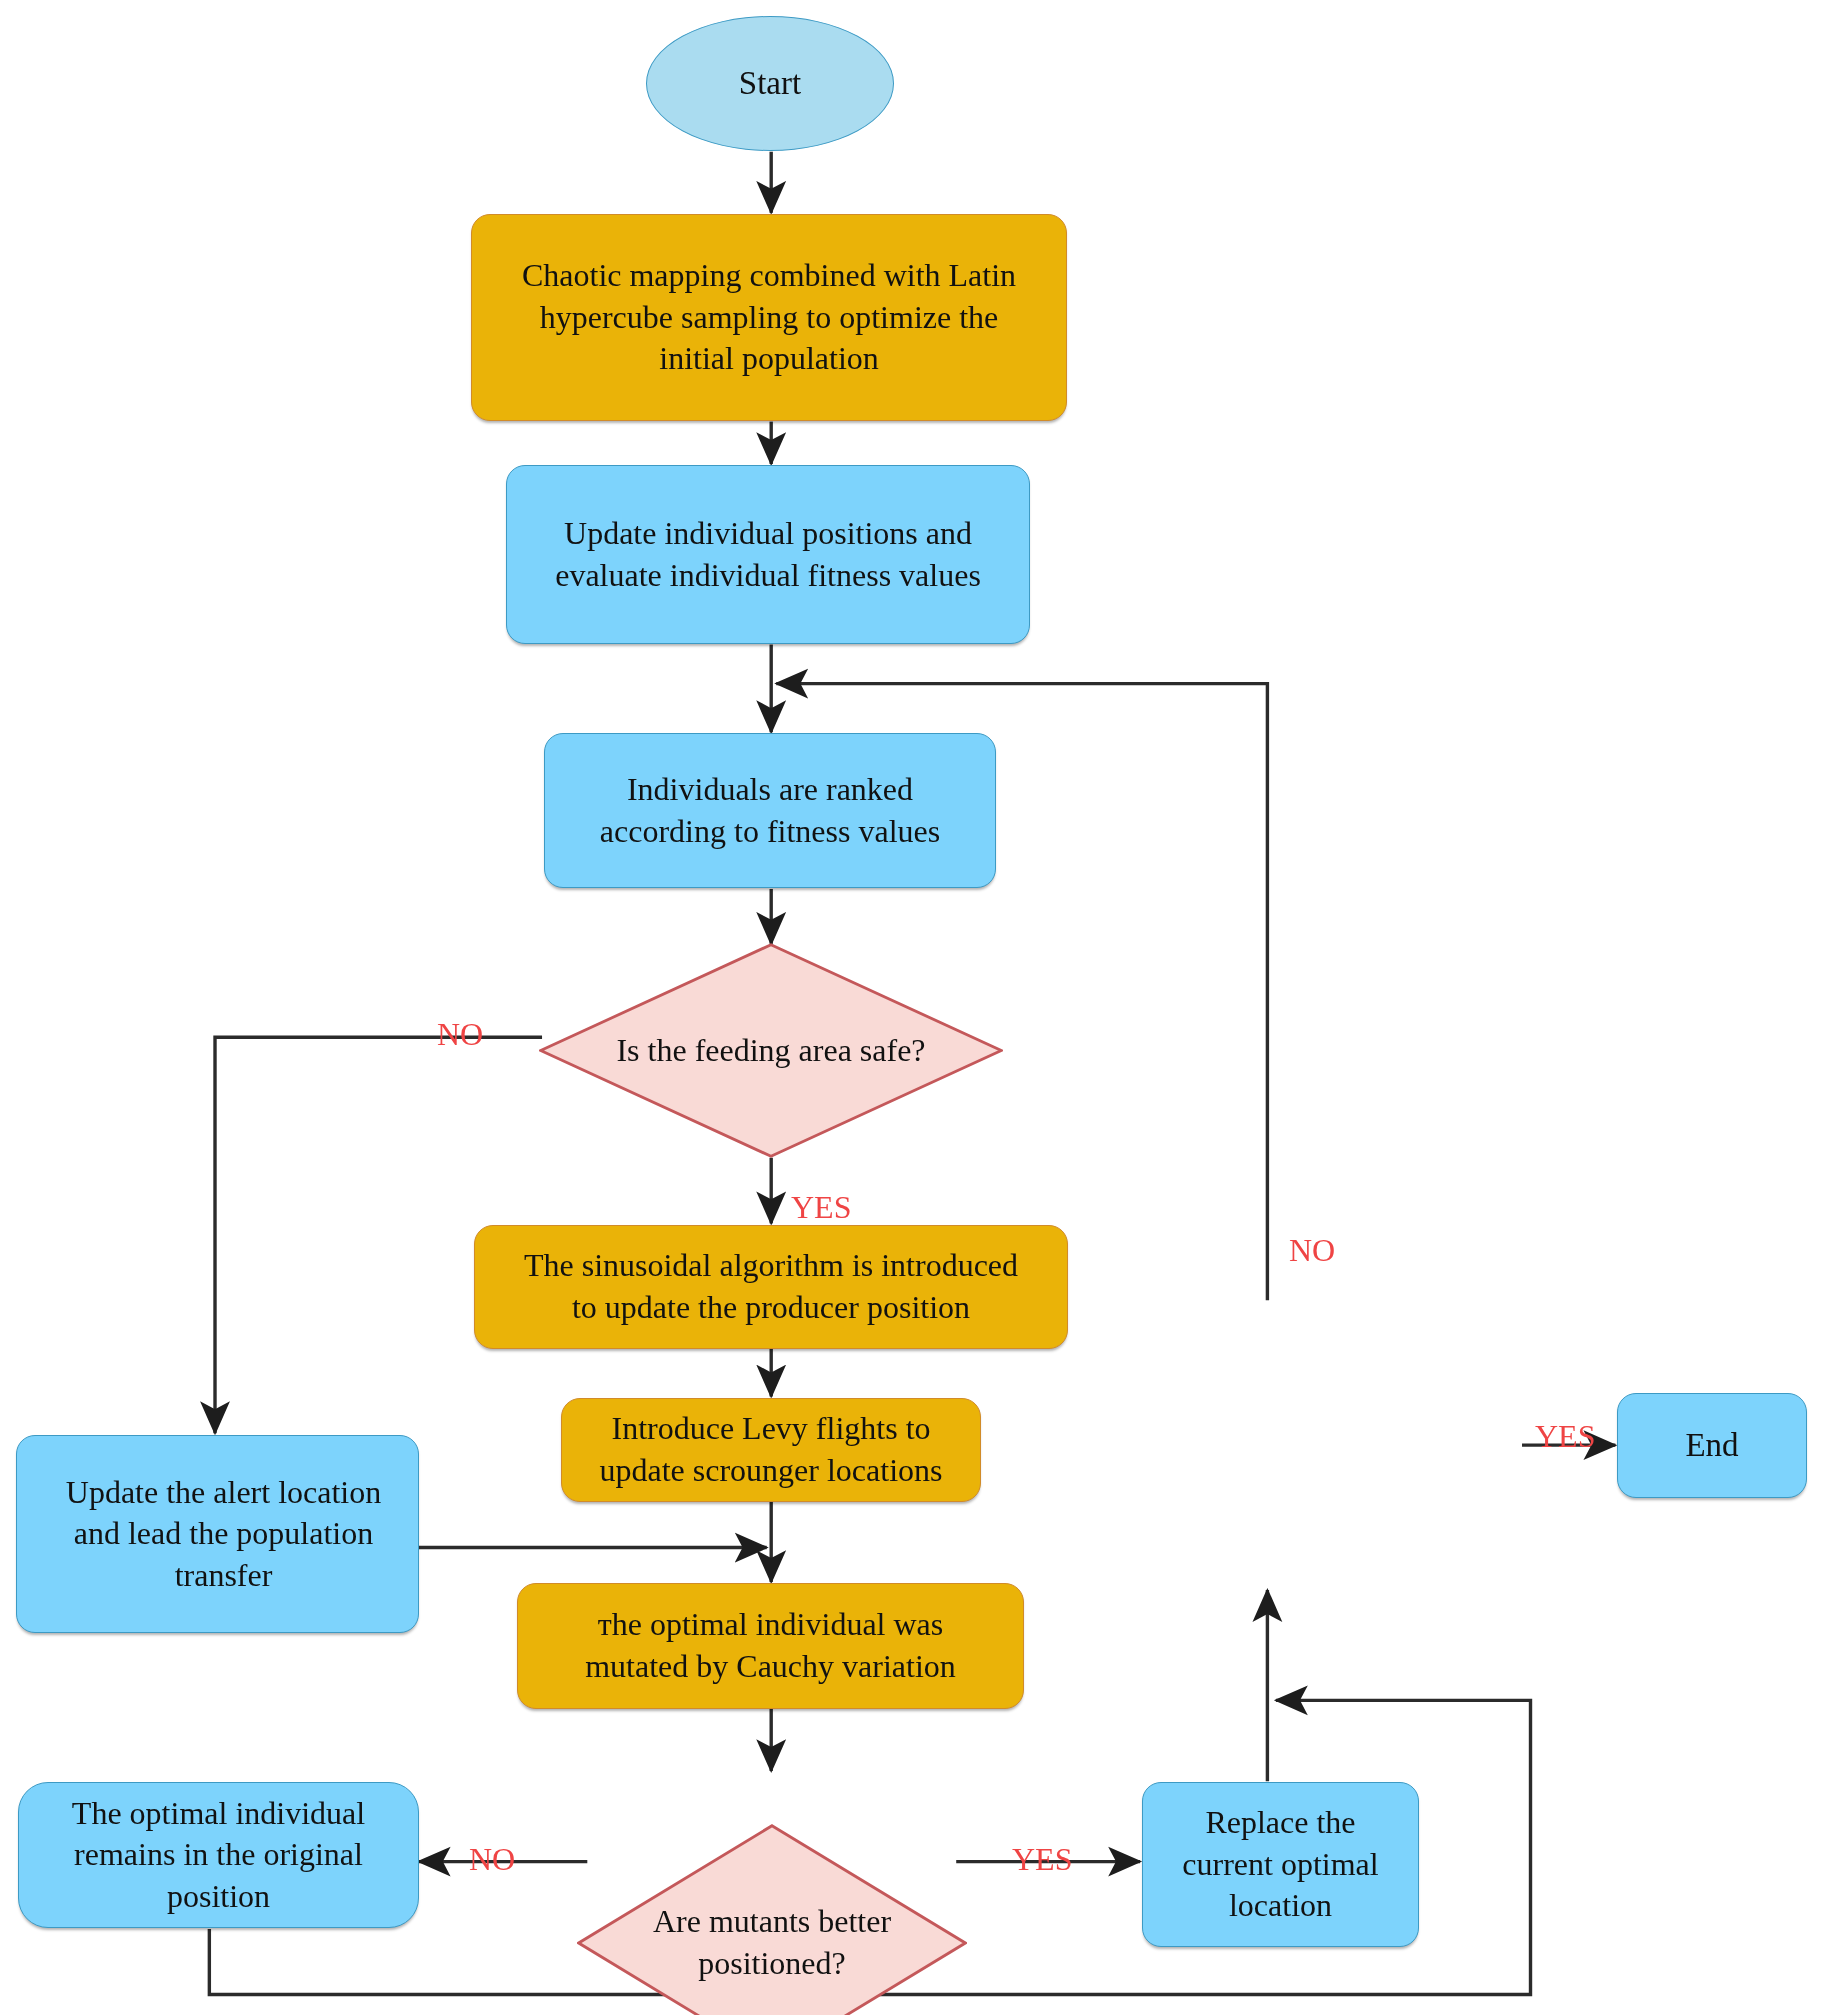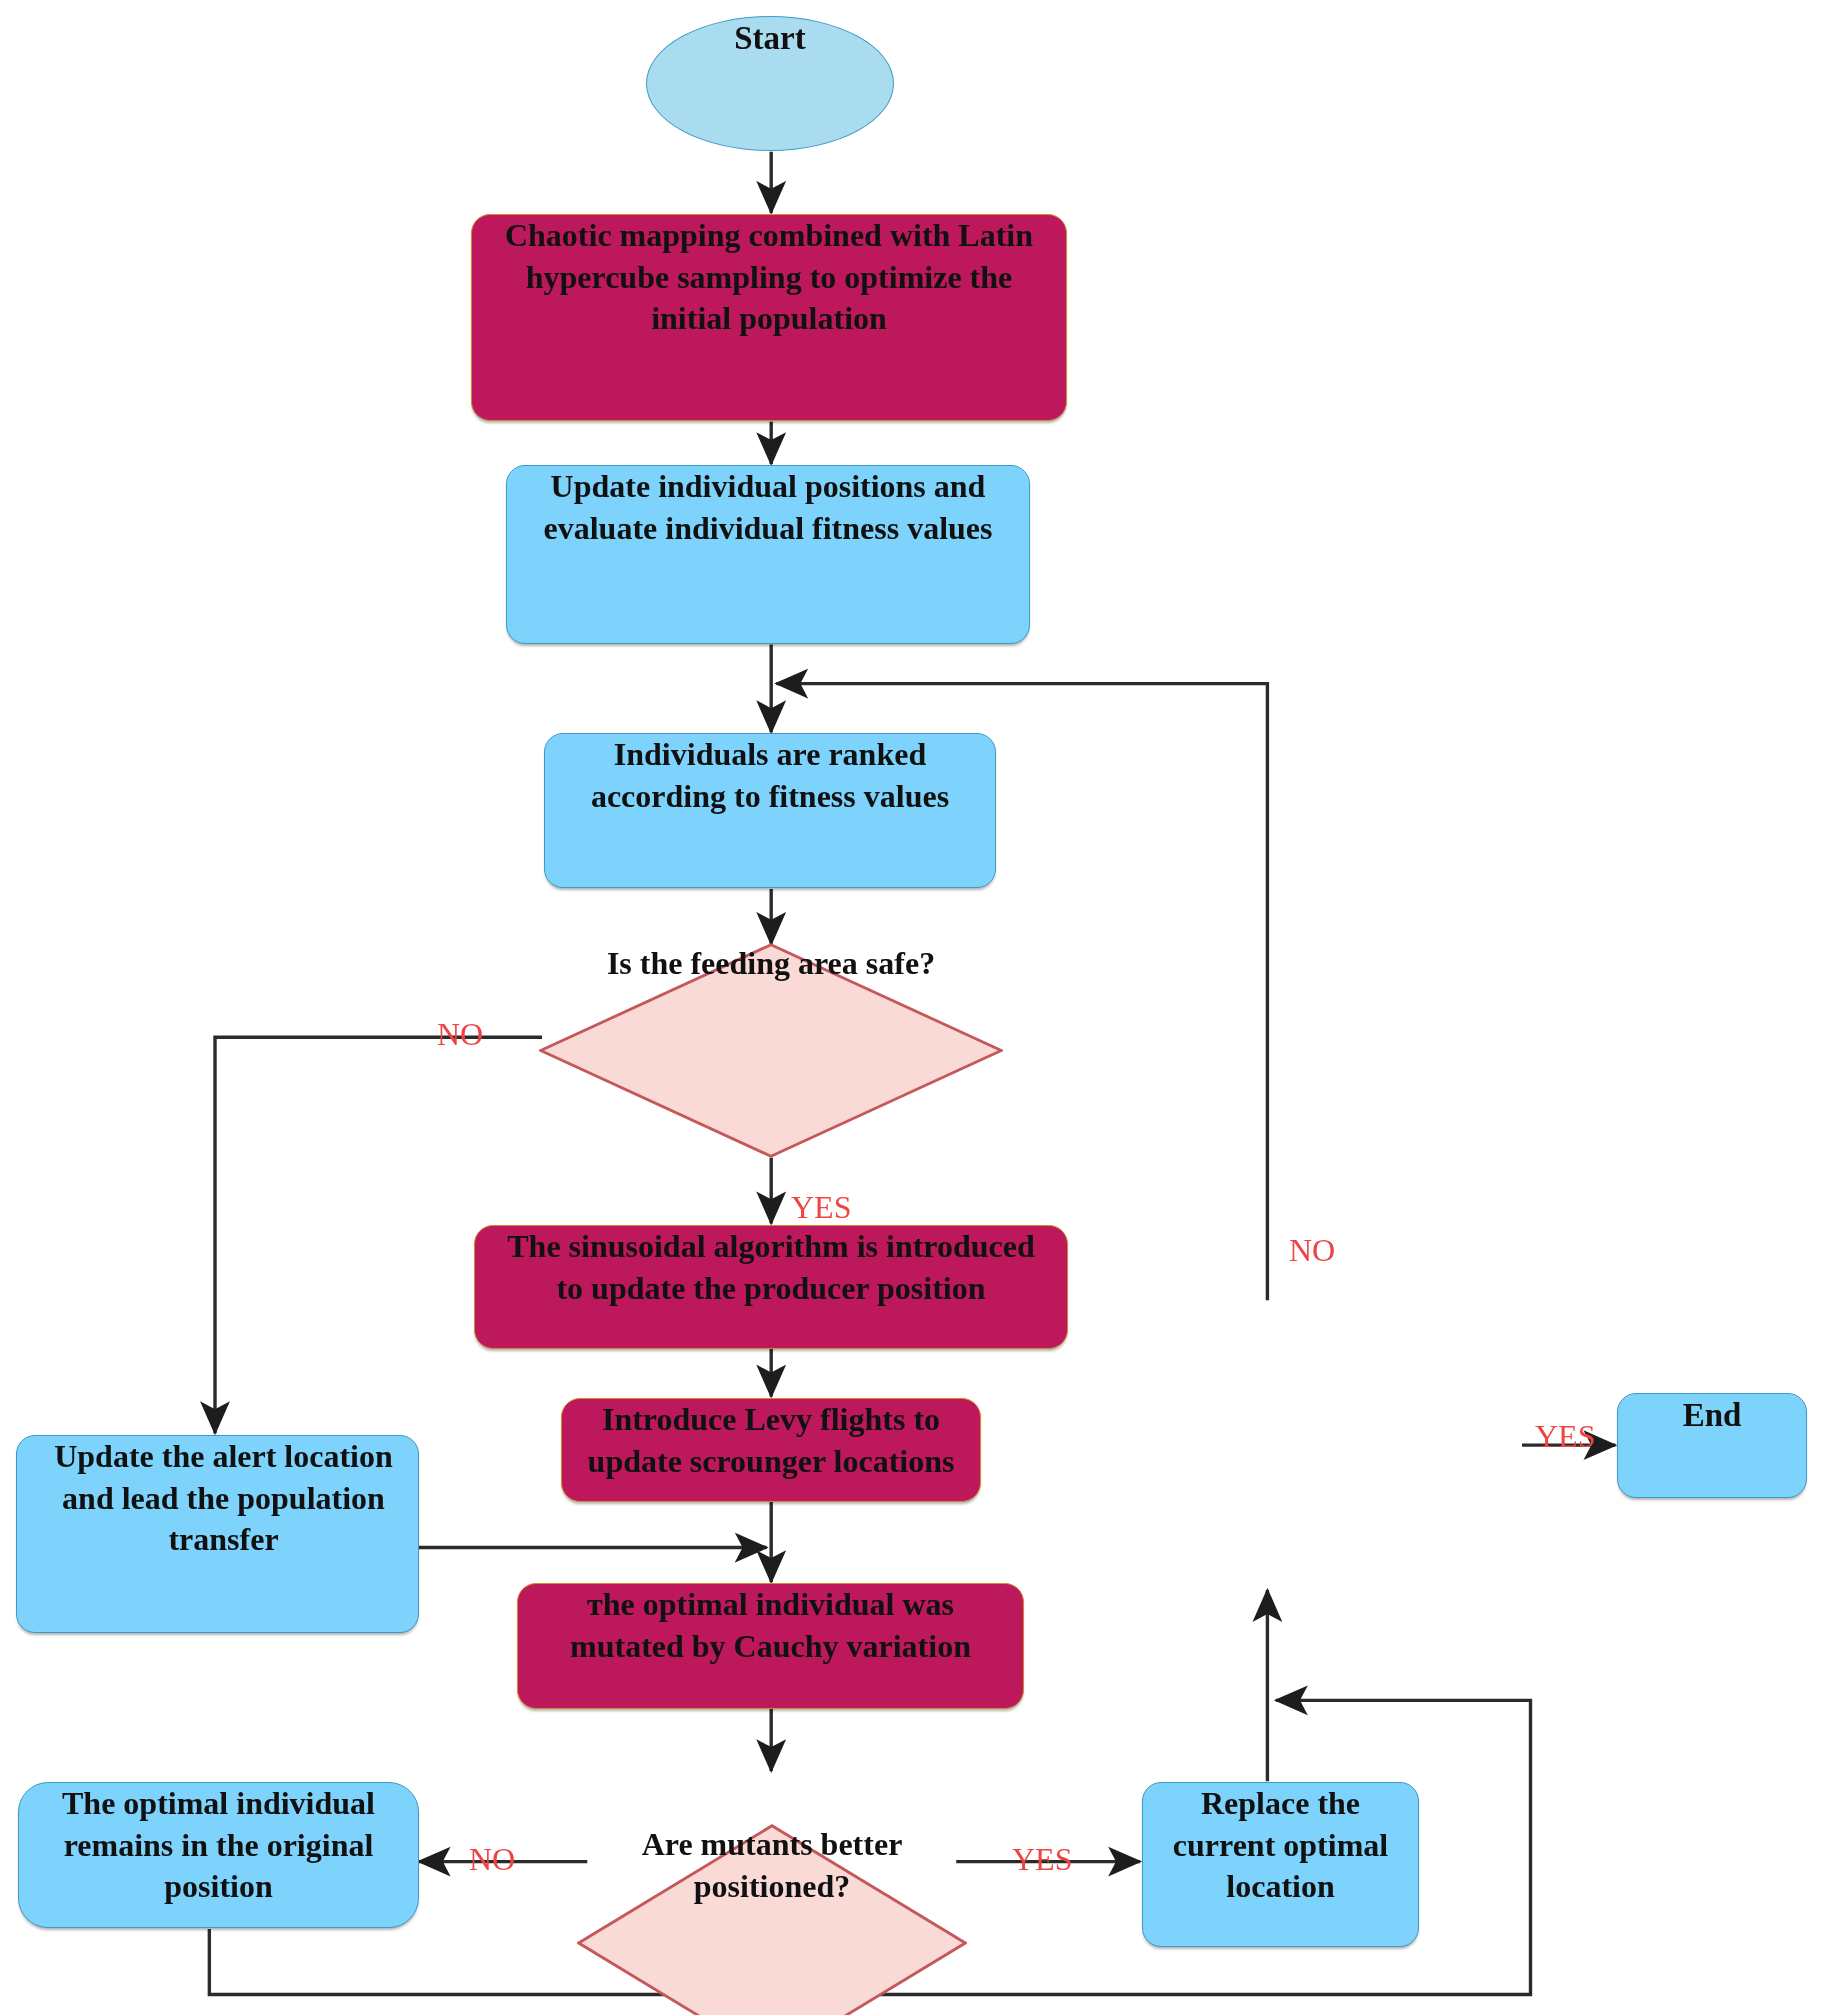--- a/index.html
+++ b/index.html
@@ -21,40 +21,39 @@
     position: absolute;
     left: 0;
     top: 0;
     width: 1840px;
     height: 2015px;
   }
   .node {
     position: absolute;
     box-sizing: border-box;
     display: flex;
-    align-items: flex-start;
+    align-items: center;
     justify-content: center;
     text-align: center;
     color: #111111;
     line-height: 1.30;
     z-index: 5;
-    font-weight: bold;
   }
   .node .txt {
     padding: 0 8px;
     white-space: pre-line;
   }
   .proc-blue {
     background: #7dd3fc;
     border: 1.7px solid #3d9ac4;
     border-radius: 19px;
     box-shadow: 0 2.3px 2.8px -1.1px rgba(0,0,0,0.30);
   }
   .proc-orange {
-    background: #be185d;
+    background: #eab308;
     border: 1.7px solid #d18b29;
     border-radius: 19px;
     box-shadow: 0 2.3px 2.8px -1.1px rgba(0,0,0,0.30);
   }
   .terminator {
     background: #aadcf0;
     border: 1.7px solid #3d9ac4;
     border-radius: 50%;
   }
   .decision {

